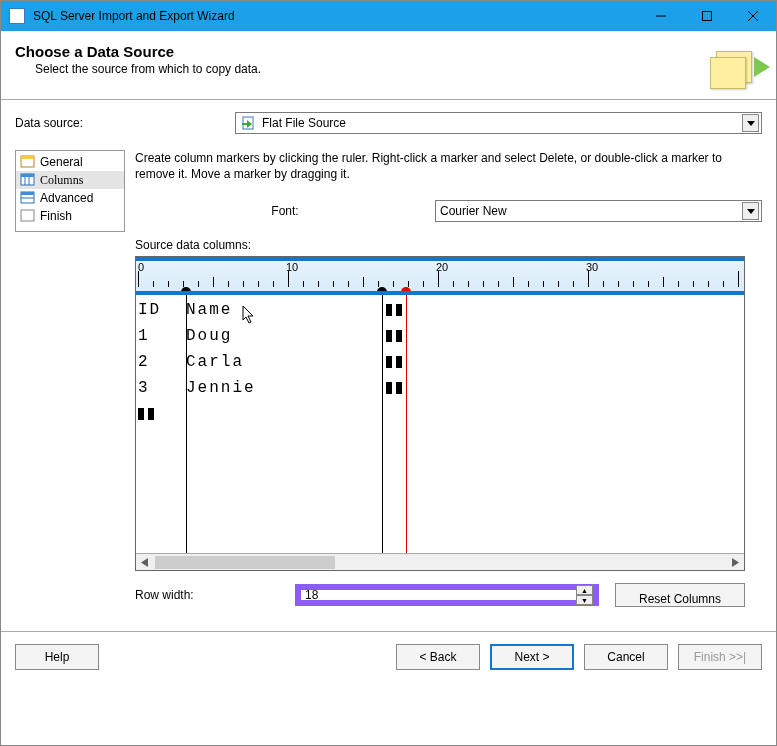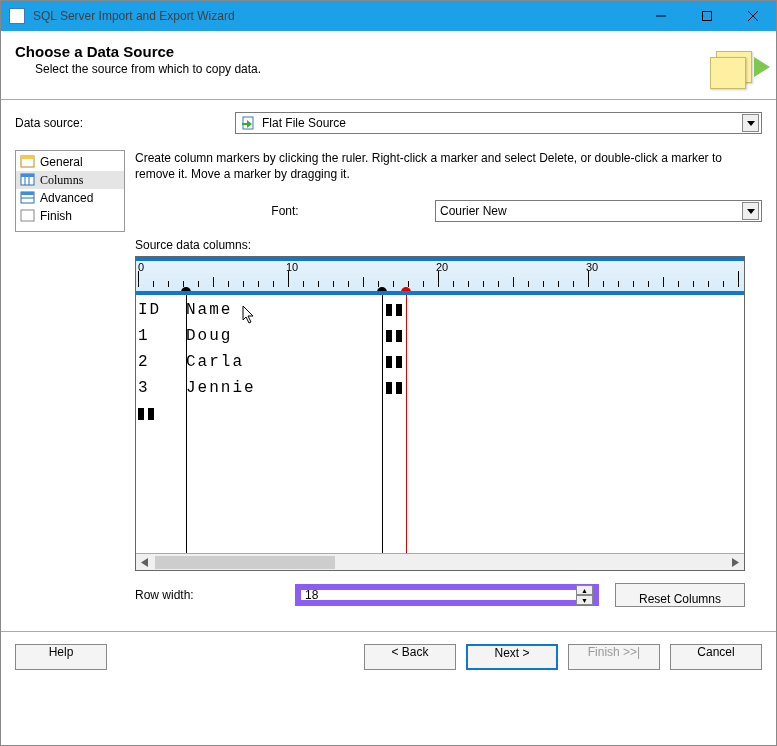--- a/index.html
+++ b/index.html
@@ -10,21 +10,21 @@
     background: #fff;
     width: 777px;
     height: 746px;
     overflow: hidden;
     border: 1px solid #888;
   }
   
   .titlebar {
     height: 30px;
     background: #1ca0e8;
-    color: #404040;
+    color: #000000;
     display: flex;
     align-items: center;
     padding-left: 8px;
   }
   .titlebar .app-icon {
     width: 16px; height: 16px;
     background: #fff;
     border: 1px solid #3a7bbf;
     margin-right: 8px;
   }
@@ -184,23 +184,23 @@
     display:flex; align-items:flex-end; justify-content:center;
   }
   
   .footer {
     border-top: 1px solid #aaa;
     padding: 12px 14px;
     display: flex; align-items: center;
     margin-top: 14px;
   }
   .footer .btn {
-    width: 92px; height: 26px;
+    width: 84px; height: 26px;
     border: 1px solid #888; background: #f4f4f4;
-    display:flex; justify-content:center;
+    display:flex; align-items:center; justify-content:center;
   }
   .footer .btn.default { border: 2px solid #1177cc; }
   .footer .btn.disabled { color: #9a9a9a; }
   .footer .spacer { flex: 1; }
   .footer .btn + .btn { margin-left: 10px; }
 </style>
 </head>
 <body>
 
 <div class="titlebar">
@@ -451,19 +451,19 @@
   <div class="btn">
       <span>Help</span>
     </div>
   <div class="spacer"></div>
   <div class="btn">
       <span>&lt; Back</span>
     </div>
   <div class="btn default">
       <span>Next &gt;</span>
     </div>
+  <div class="btn">
+      <span>Cancel</span>
+    </div>
   <div class="btn disabled">
       <span>Finish &gt;&gt;|</span>
     </div>
-  <div class="btn">
-      <span>Cancel</span>
-    </div>
 </div>
 
 </body></html>

